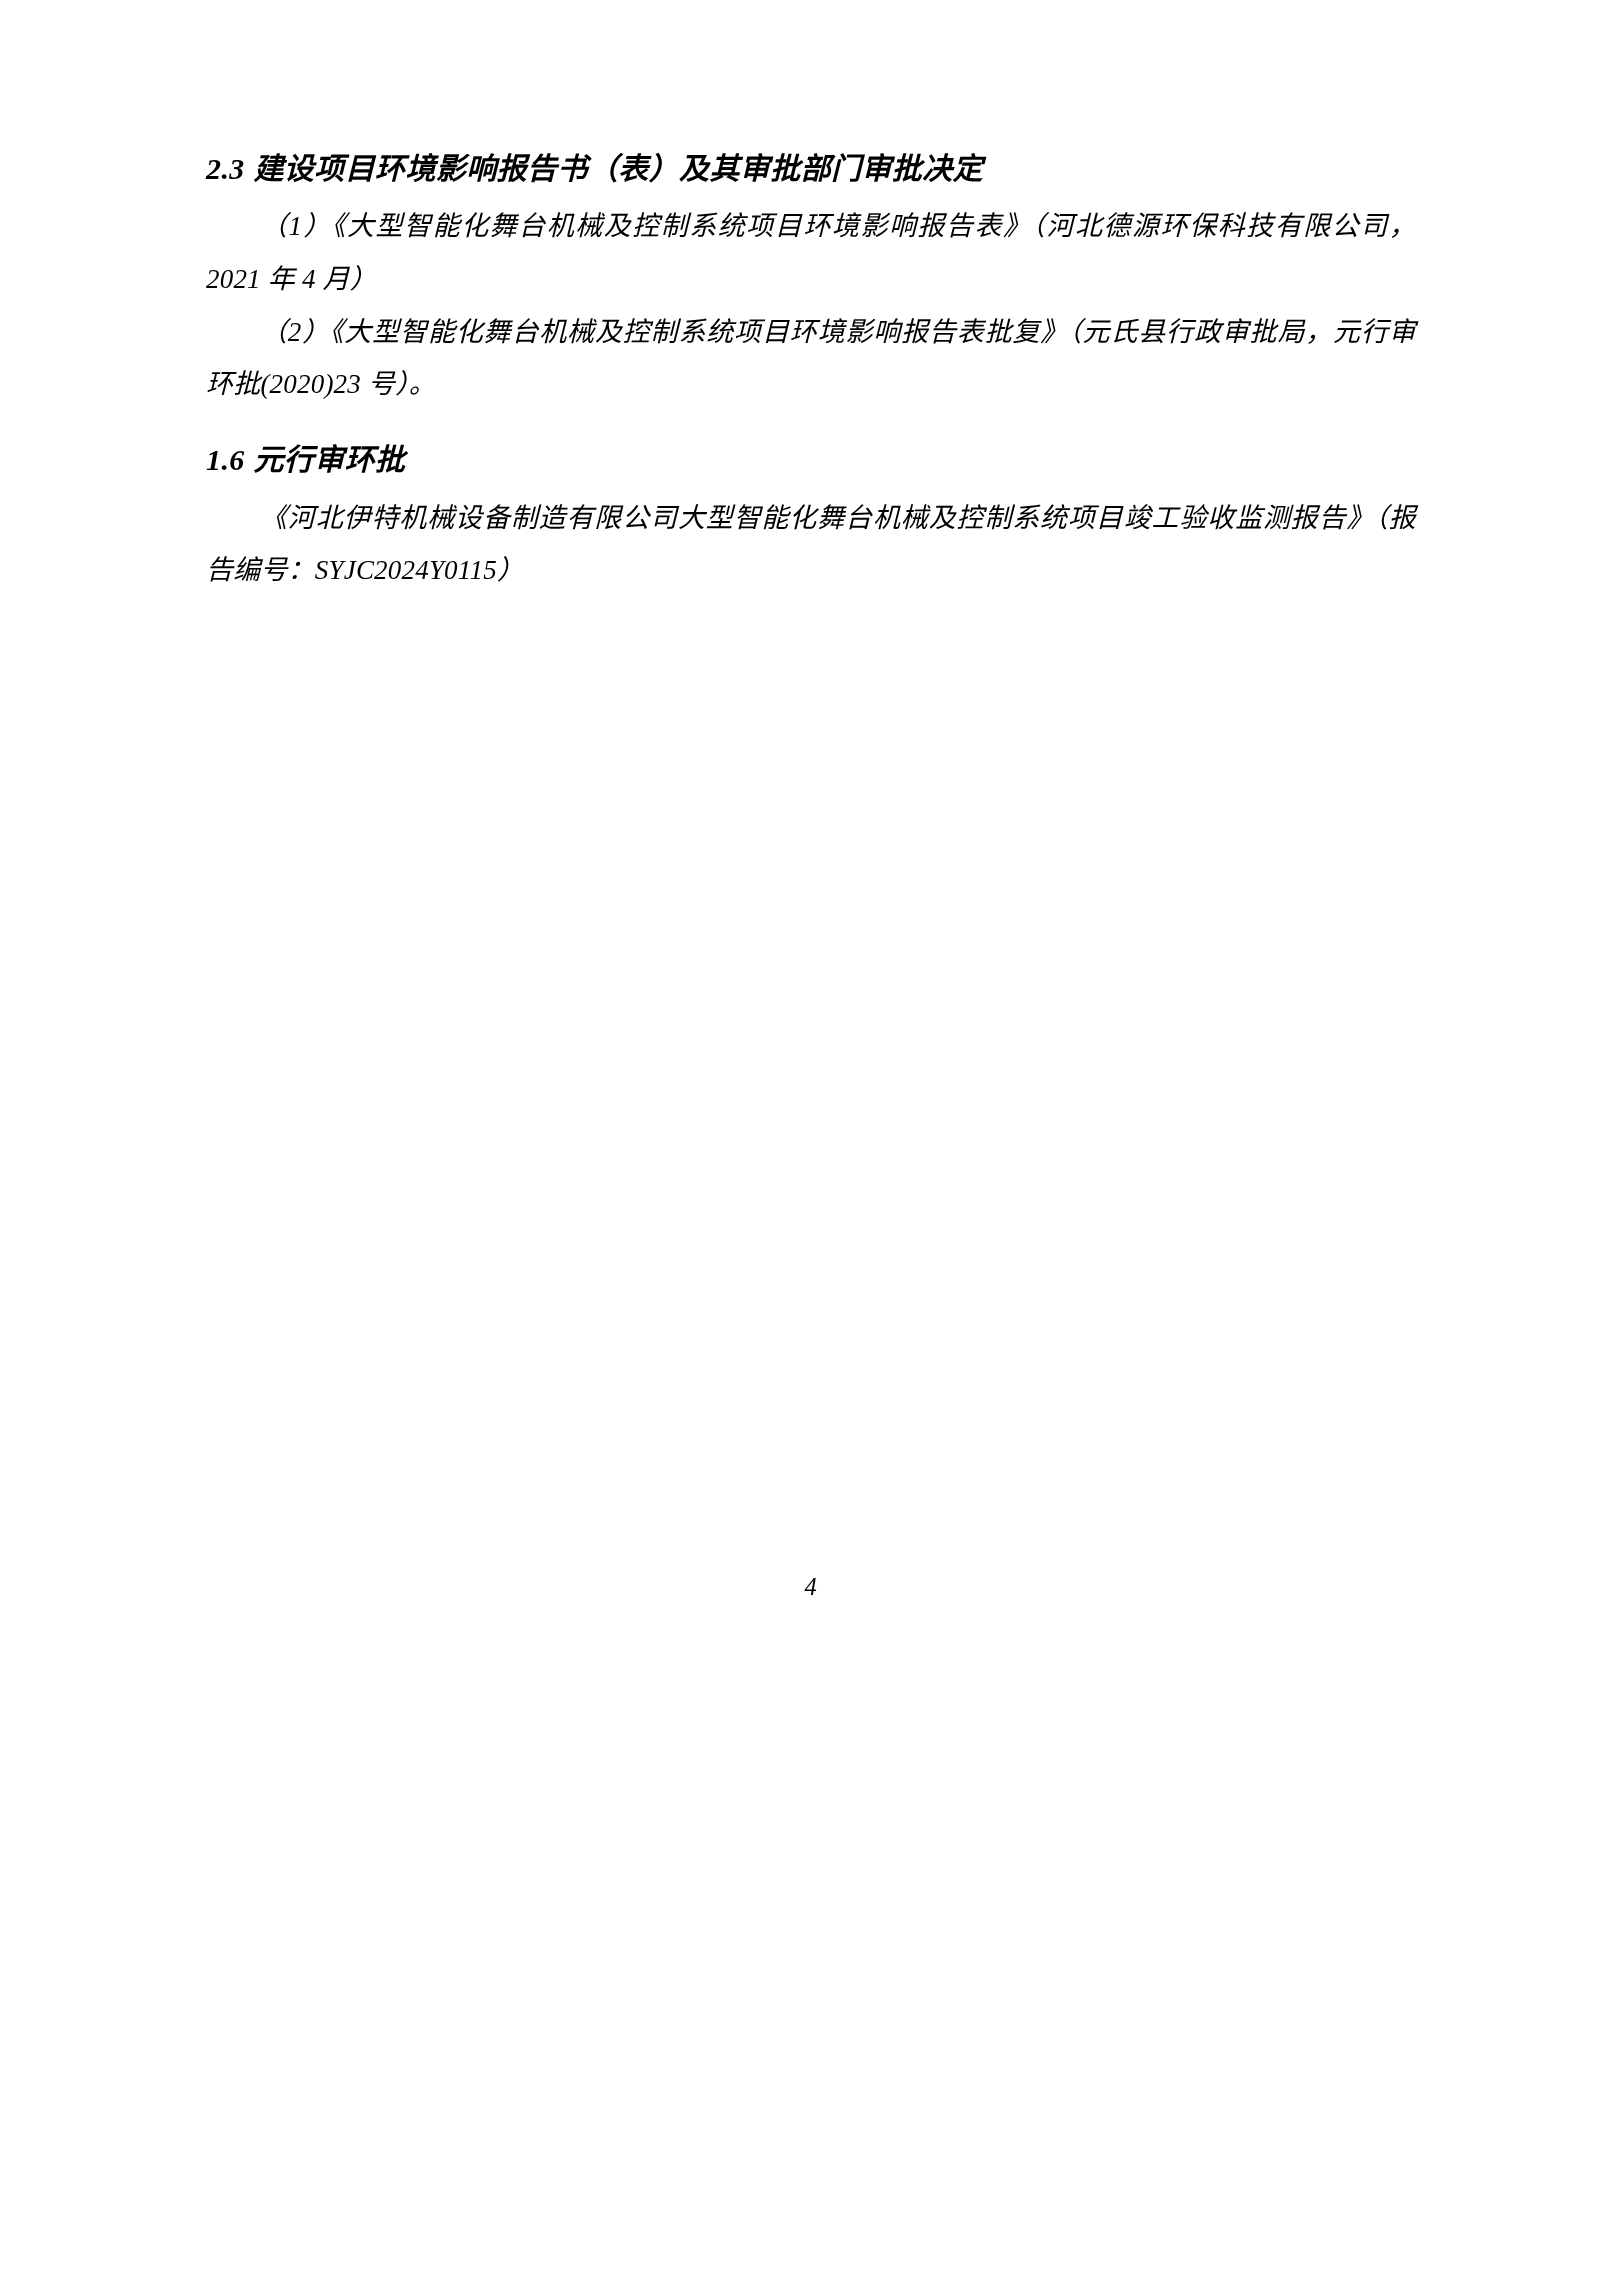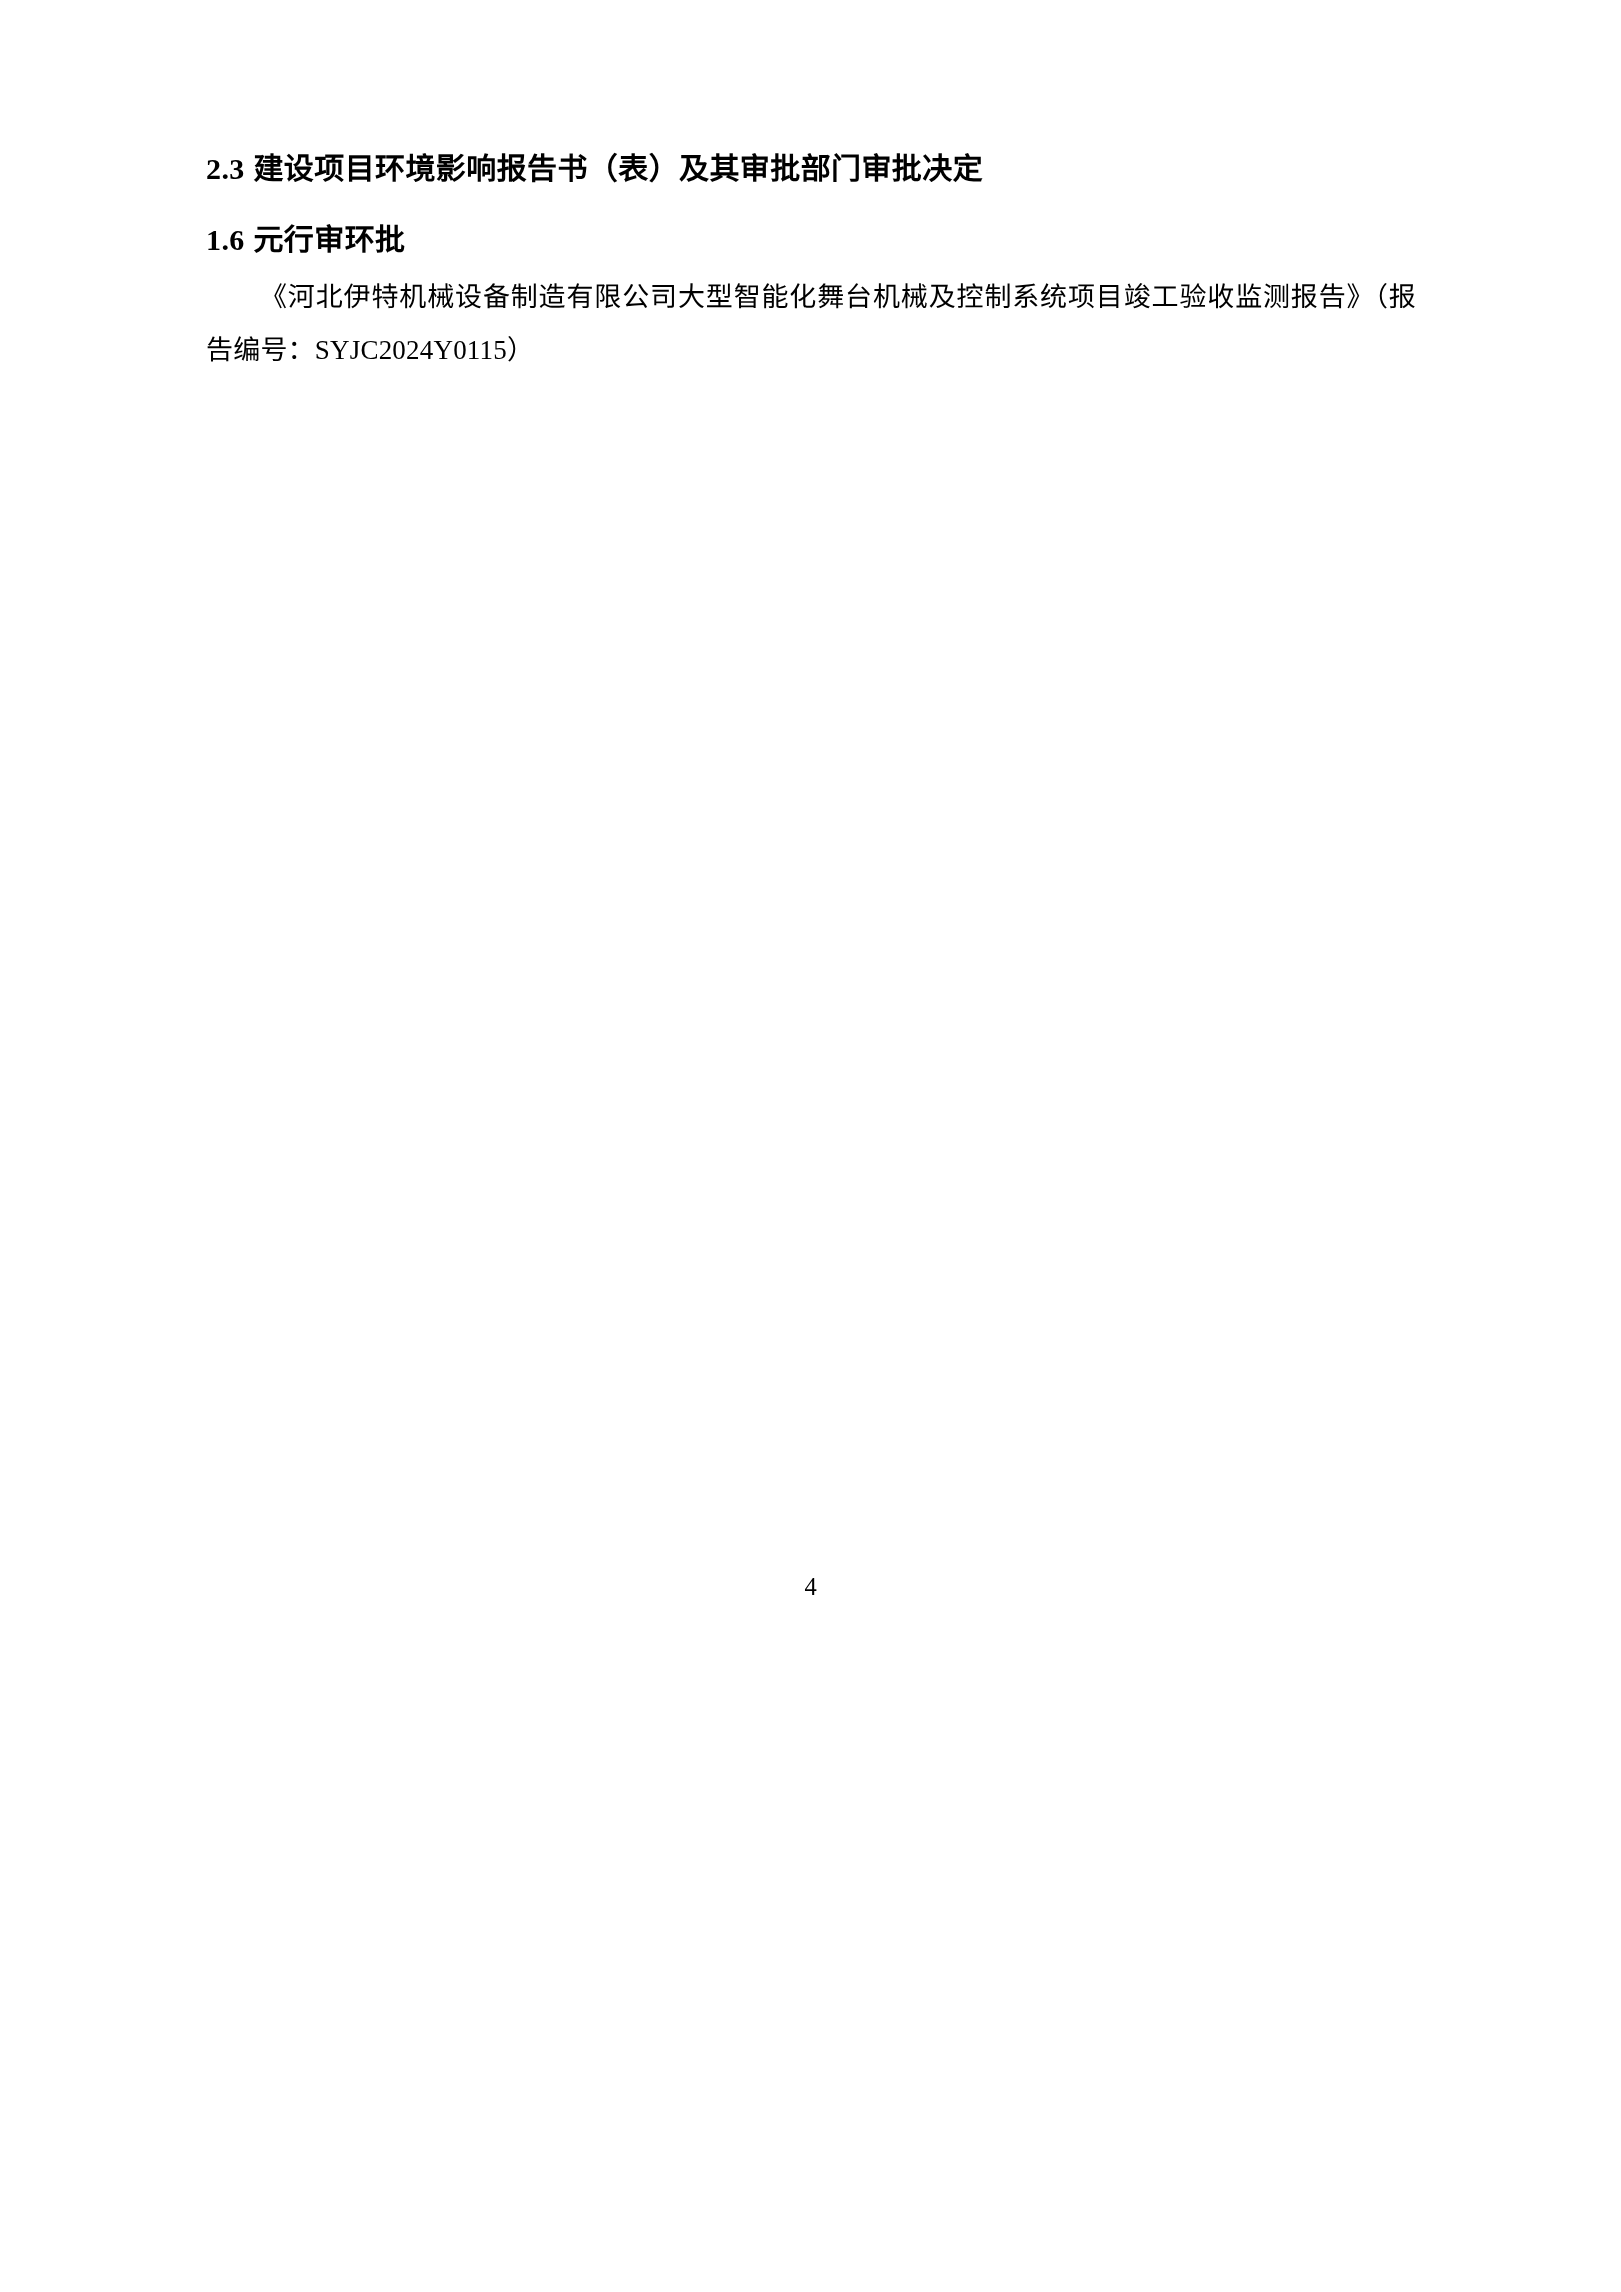--- a/index.html
+++ b/index.html
@@ -16,20 +16,21 @@
     color: #000000;
     overflow: hidden;
   }
 
   .page {
     position: relative;
     width: 1621px;
     height: 1707px;
     box-sizing: border-box;
     padding: 147px 206px 70px 206px;
+    font-style: italic;
   }
 
   .content {
     width: 1210px;
   }
 
   .heading {
     font-family: "Liberation Sans", "DejaVu Sans", sans-serif;
     font-weight: bold;
     font-size: 30px;
@@ -81,20 +82,24 @@
 <body>
 
 <div class="page">
   <div class="content">
 
     <h2 class="heading">
       <span class="num">2.3</span>
       <span>建设项目环境影响报告书（表）及其审批部门审批决定</span>
     </h2>
 
+    <div class="para-block">
+      <p class="para">（1）《大型智能化舞台机械及控制系统项目环境影响报告表》（河北德源环保科技有限公司，2021 年 4 月）</p>
+      <p class="para">（2）《大型智能化舞台机械及控制系统项目环境影响报告表批复》（元氏县行政审批局，元行审环批(2020)23 号）。</p>
+    </div>
 
     <h2 class="heading heading-2">
       <span class="num">1.6</span>
       <span>元行审环批</span>
     </h2>
 
     <div class="para-block">
       <p class="para">《河北伊特机械设备制造有限公司大型智能化舞台机械及控制系统项目竣工验收监测报告》（报告编号：SYJC2024Y0115）</p>
     </div>
 

